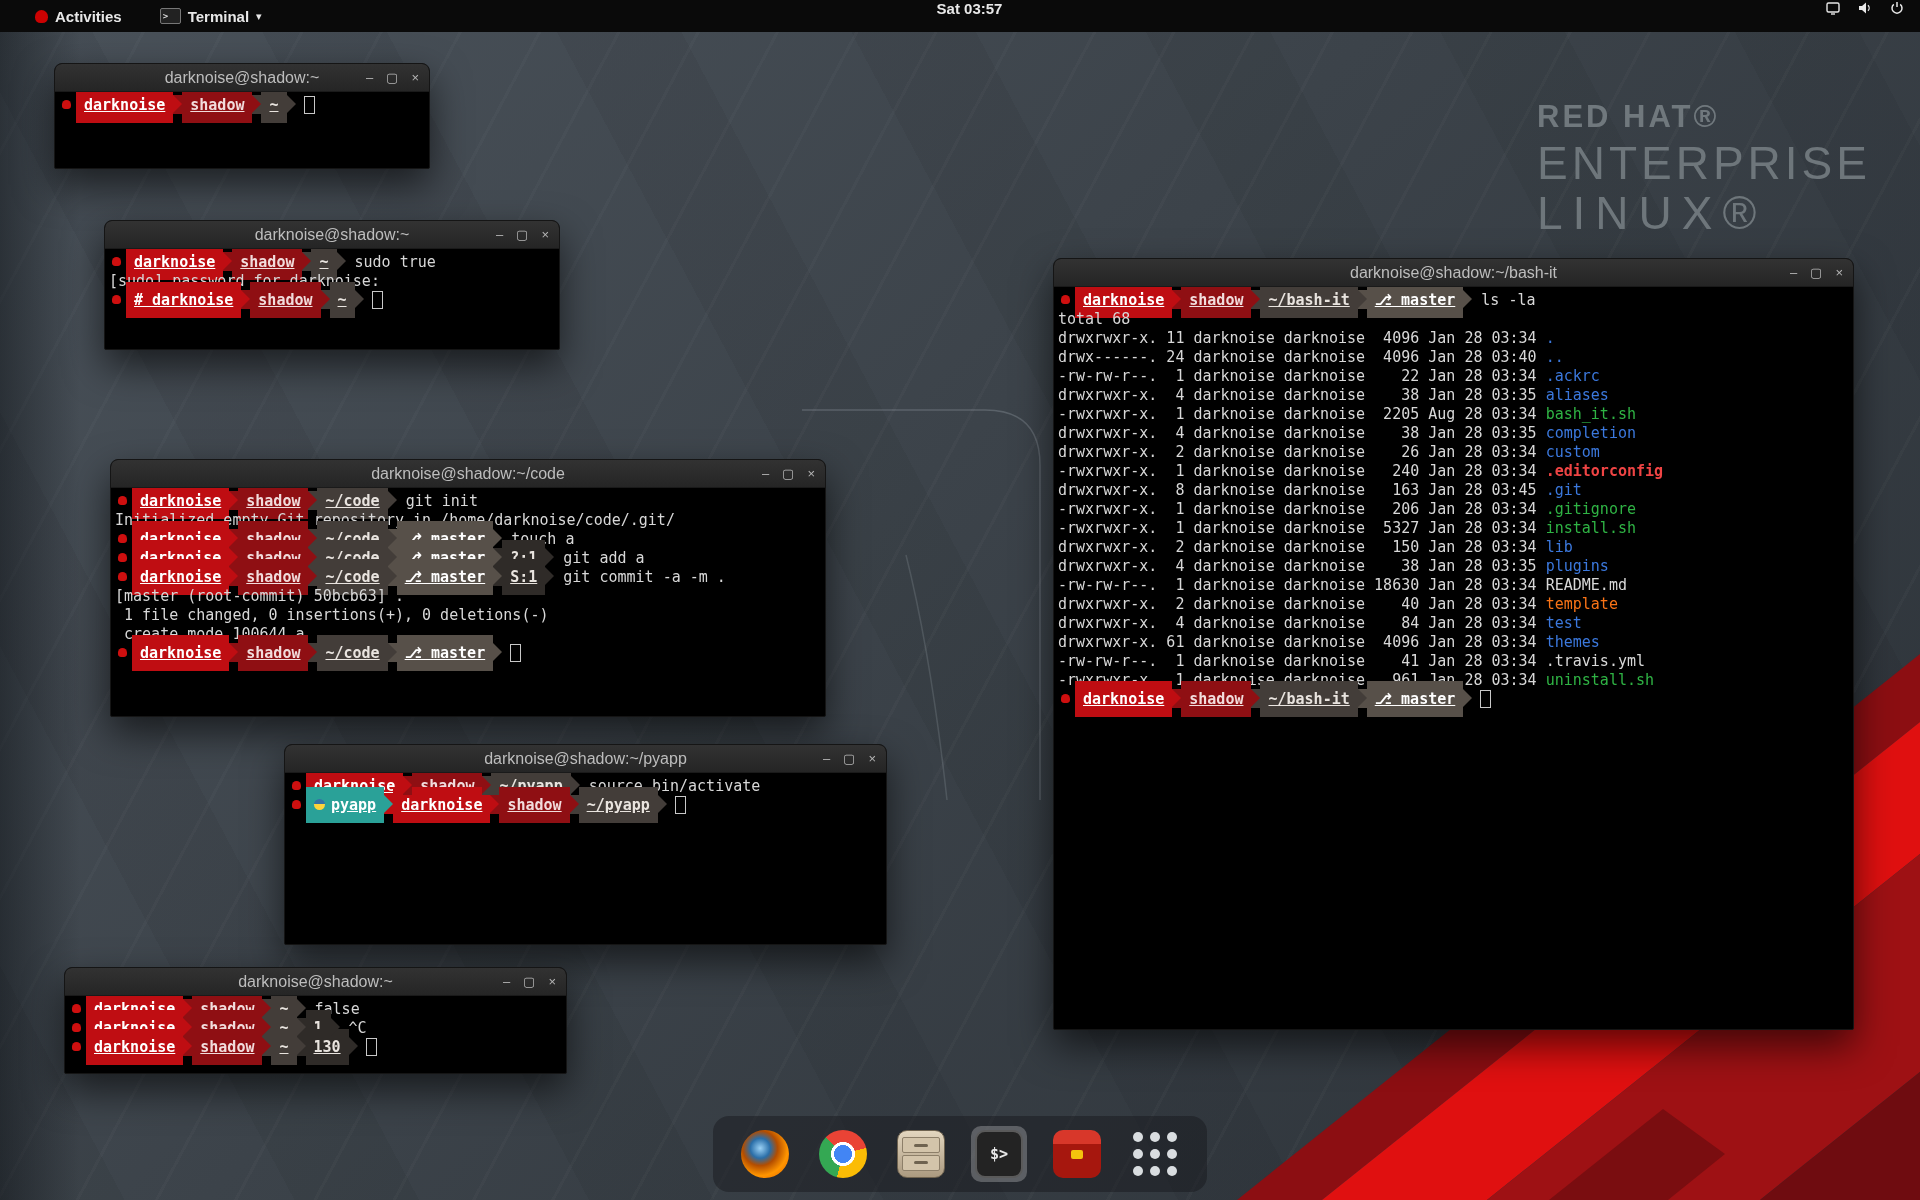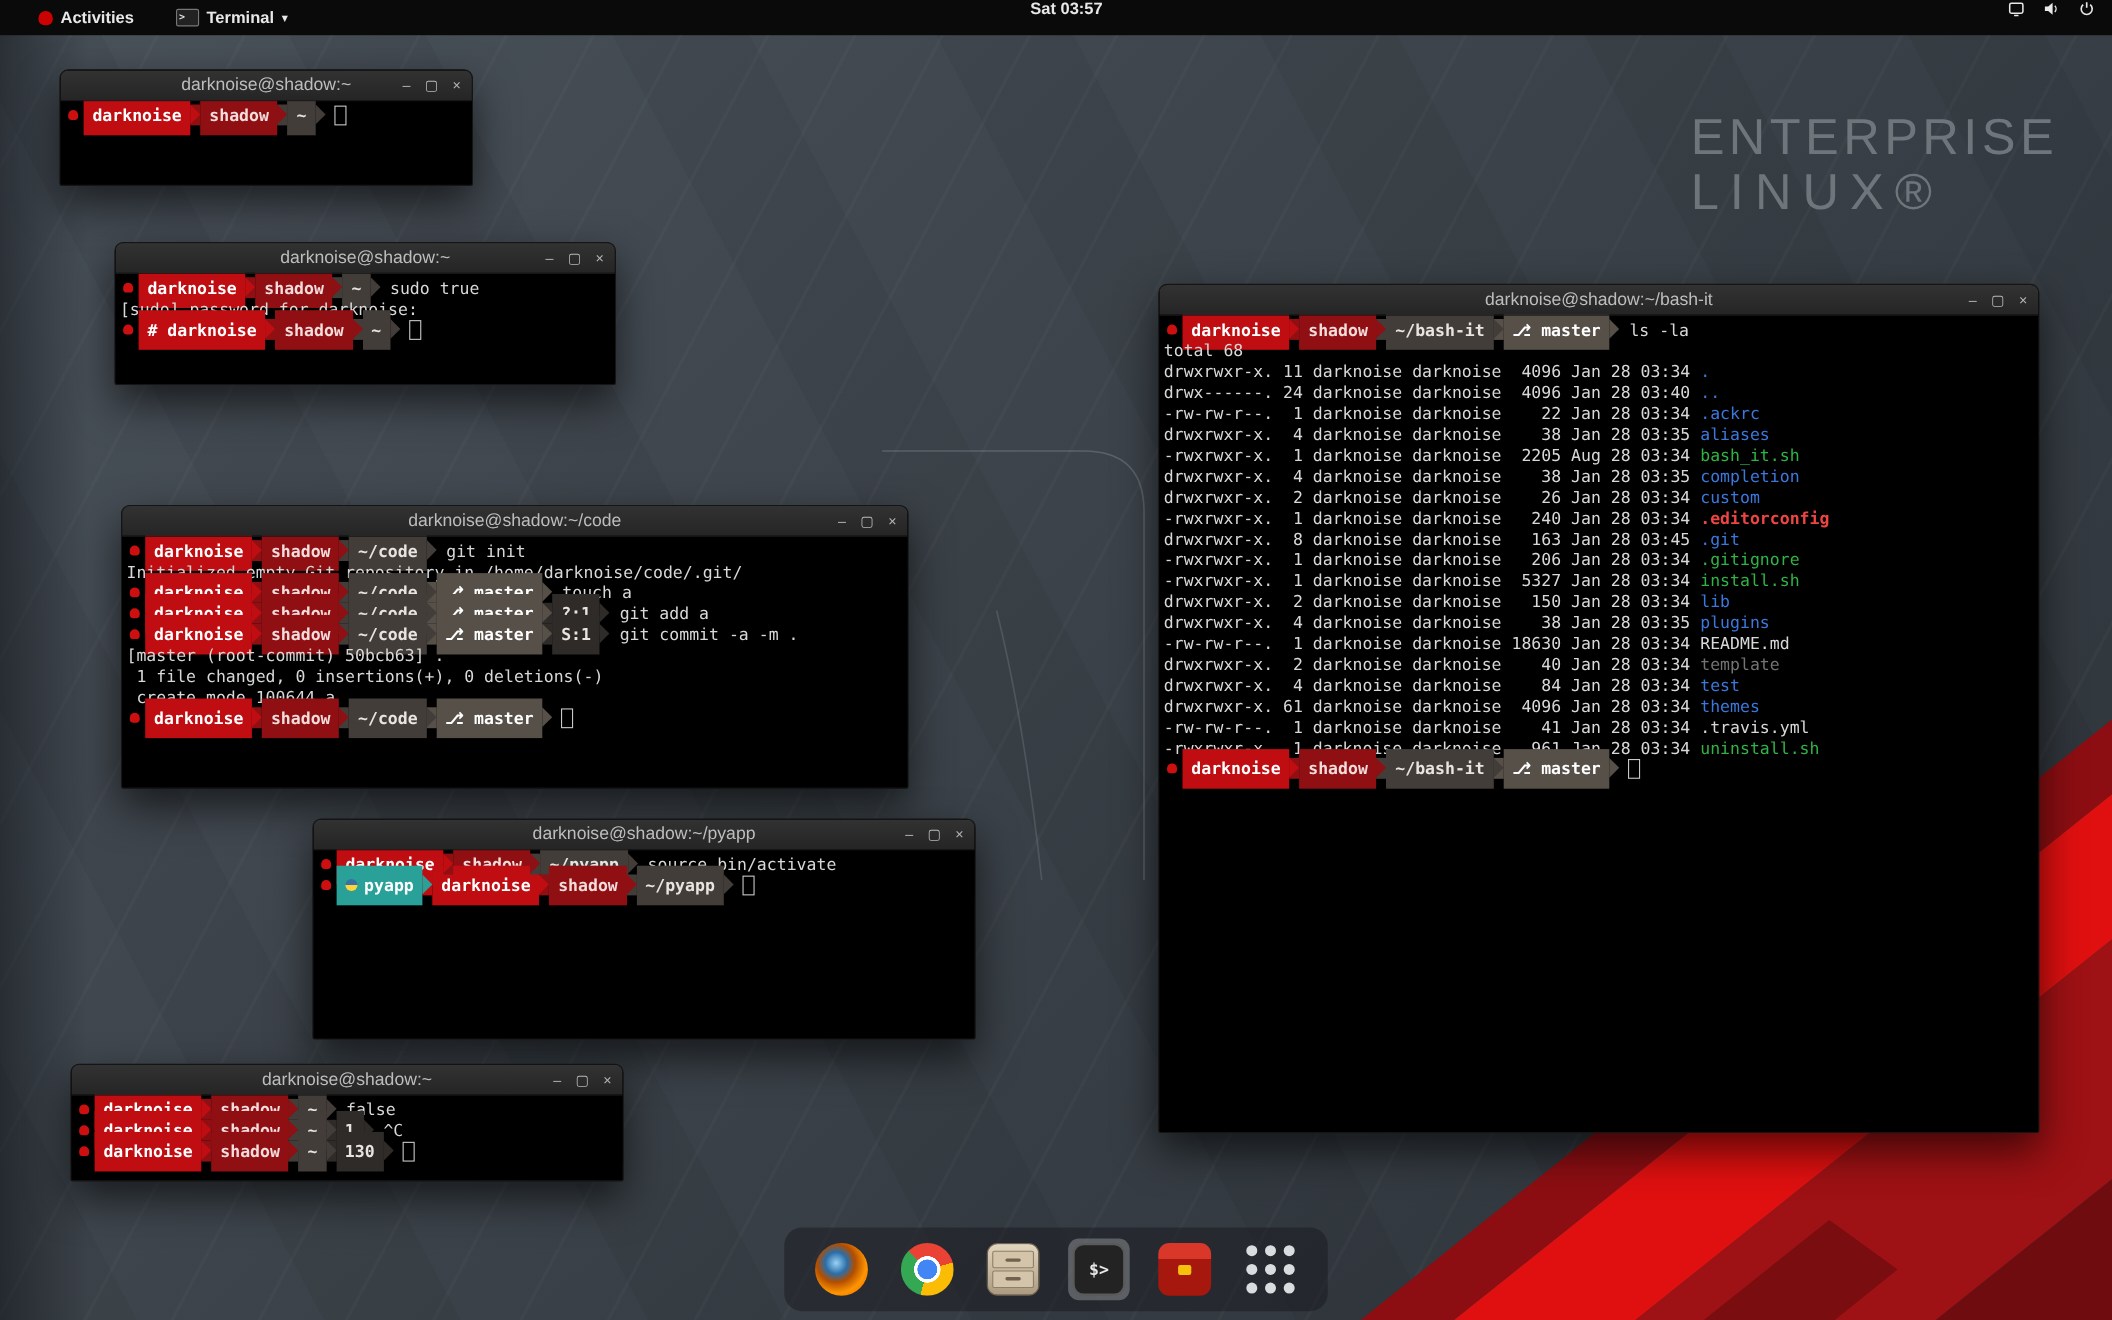--- a/index.html
+++ b/index.html
@@ -40,21 +40,21 @@
     border-bottom:1px solid #1a1a1a;display:flex;align-items:center;}
   .wtitle{position:absolute;left:0;right:0;text-align:center;color:#bdbdbd;font-size:16px;}
   .wbtns{margin-left:auto;display:flex;gap:13px;margin-right:10px;z-index:2;color:#b5b5b5;font-size:13px;}
   .wbtn{cursor:default;line-height:27px;}
   .tbody{padding:3px 4px;background:#000;}
 
   
   .tline{display:flex;align-items:center;height:19px;white-space:pre;
     font:15px "DejaVu Sans Mono","DejaVu Sans",monospace;color:#d8d8d8;}
   .hat{width:9px;height:9px;border-radius:50% 50% 35% 35%;background:#ce0f0f;margin:0 5px 0 3px;flex:none;}
-  .seg{display:flex;align-items:center;height:36px;padding:0 8px;font-weight:bold;flex:none;}
+  .seg{display:flex;align-items:center;height:36px;padding:0 8px;font-weight:bold;flex:none;text-decoration:underline;}
   .pyicon{width:11px;height:11px;border-radius:50%;margin-right:6px;flex:none;
     background:linear-gradient(180deg,#3572a5 50%,#ffd43b 50%);}
   .arrow{width:9px;height:19px;position:relative;flex:none;}
   .tri{position:absolute;left:0;top:0;width:0;height:0;display:block;
     border-top:9.5px solid transparent;border-bottom:9.5px solid transparent;
     border-left:9px solid transparent;}
   .cmd,.outt{white-space:pre;}
   .cursor{display:inline-block;width:9px;height:16px;border:1px solid #c8c8c8;margin-left:8px;flex:none;}
 
   
@@ -93,20 +93,21 @@
     <path d="M 802 410 L 985 410 Q 1040 410 1040 465 L 1040 800" fill="none" stroke="rgba(200,210,220,0.22)" stroke-width="1.5"></path>
     <path d="M 906 555 Q 931 655 947 800" fill="none" stroke="rgba(200,210,220,0.16)" stroke-width="1.5"></path>
     <polygon points="1237,1200 1920,654 1920,722 1322,1200" fill="#8c0e12"></polygon>
     <polygon points="1322,1200 1920,722 1920,854 1487,1200" fill="#e01010"></polygon>
     <polygon points="1487,1200 1920,854 1920,1072 1760,1200" fill="#9e1114"></polygon>
     <polygon points="1760,1200 1920,1072 1920,1200" fill="#6f0c10"></polygon>
     <polygon points="1549,1200 1663,1109 1725,1154 1668,1200" fill="#7a0d10"></polygon>
   </svg>
 
   <div class="brand">
+    <div class="b1">RED HAT®</div>
     <div class="b2">ENTERPRISE</div>
     <div class="b3">LINUX®</div>
   </div>
 
   <div class="topbar">
     <div class="tb-left">
       <div class="tb-item">
         <span class="hatlogo"></span>
         <span>Activities</span>
       </div>
@@ -242,21 +243,21 @@
         <span class="tline"><span class="outt">-rwxrwxr-x.  1 darknoise darknoise  2205 Aug 28 03:34 </span><span class="outt" style="color: rgb(47, 179, 68);">bash_it.sh</span></span>
         <span class="tline"><span class="outt">drwxrwxr-x.  4 darknoise darknoise    38 Jan 28 03:35 </span><span class="outt" style="color: rgb(59, 120, 221);">completion</span></span>
         <span class="tline"><span class="outt">drwxrwxr-x.  2 darknoise darknoise    26 Jan 28 03:34 </span><span class="outt" style="color: rgb(59, 120, 221);">custom</span></span>
         <span class="tline"><span class="outt">-rwxrwxr-x.  1 darknoise darknoise   240 Jan 28 03:34 </span><span class="outt" style="color: #ef4444; font-weight: bold;">.editorconfig</span></span>
         <span class="tline"><span class="outt">drwxrwxr-x.  8 darknoise darknoise   163 Jan 28 03:45 </span><span class="outt" style="color: rgb(59, 120, 221);">.git</span></span>
         <span class="tline"><span class="outt">-rwxrwxr-x.  1 darknoise darknoise   206 Jan 28 03:34 </span><span class="outt" style="color: rgb(47, 179, 68);">.gitignore</span></span>
         <span class="tline"><span class="outt">-rwxrwxr-x.  1 darknoise darknoise  5327 Jan 28 03:34 </span><span class="outt" style="color: rgb(47, 179, 68);">install.sh</span></span>
         <span class="tline"><span class="outt">drwxrwxr-x.  2 darknoise darknoise   150 Jan 28 03:34 </span><span class="outt" style="color: rgb(59, 120, 221);">lib</span></span>
         <span class="tline"><span class="outt">drwxrwxr-x.  4 darknoise darknoise    38 Jan 28 03:35 </span><span class="outt" style="color: rgb(59, 120, 221);">plugins</span></span>
         <span class="tline"><span class="outt">-rw-rw-r--.  1 darknoise darknoise 18630 Jan 28 03:34 </span><span class="outt" style="color: rgb(216, 216, 216);">README.md</span></span>
-        <span class="tline"><span class="outt">drwxrwxr-x.  2 darknoise darknoise    40 Jan 28 03:34 </span><span class="outt" style="color: #737373;">template</span></span>
+        <span class="tline"><span class="outt">drwxrwxr-x.  2 darknoise darknoise    40 Jan 28 03:34 </span><span class="outt" style="color: #f97316;">template</span></span>
         <span class="tline"><span class="outt">drwxrwxr-x.  4 darknoise darknoise    84 Jan 28 03:34 </span><span class="outt" style="color: rgb(59, 120, 221);">test</span></span>
         <span class="tline"><span class="outt">drwxrwxr-x. 61 darknoise darknoise  4096 Jan 28 03:34 </span><span class="outt" style="color: rgb(59, 120, 221);">themes</span></span>
         <span class="tline"><span class="outt">-rw-rw-r--.  1 darknoise darknoise    41 Jan 28 03:34 </span><span class="outt" style="color: rgb(216, 216, 216);">.travis.yml</span></span>
         <span class="tline"><span class="outt">-rwxrwxr-x.  1 darknoise darknoise   961 Jan 28 03:34 </span><span class="outt" style="color: rgb(47, 179, 68);">uninstall.sh</span></span>
         <span class="tline"><span class="hat"></span><span class="seg" style="background: rgb(191, 13, 18); color: rgb(255, 255, 255);">darknoise</span><span class="arrow" style="background: rgb(143, 15, 19);"><span class="tri" style="border-left-color: rgb(191, 13, 18);"></span></span><span class="seg" style="background: rgb(143, 15, 19); color: rgb(242, 220, 220);">shadow</span><span class="arrow" style="background: rgb(67, 61, 57);"><span class="tri" style="border-left-color: rgb(143, 15, 19);"></span></span><span class="seg" style="background: rgb(67, 61, 57); color: rgb(233, 228, 223);">~/bash-it</span><span class="arrow" style="background: rgb(87, 80, 73);"><span class="tri" style="border-left-color: rgb(67, 61, 57);"></span></span><span class="seg" style="background: rgb(87, 80, 73); color: rgb(255, 255, 255);">⎇ master</span><span class="arrow" style="background: transparent;"><span class="tri" style="border-left-color: rgb(87, 80, 73);"></span></span><span class="cursor"></span></span>
       </div>
   </div>
 
   <div class="dock">
     <div class="dock-slot">

